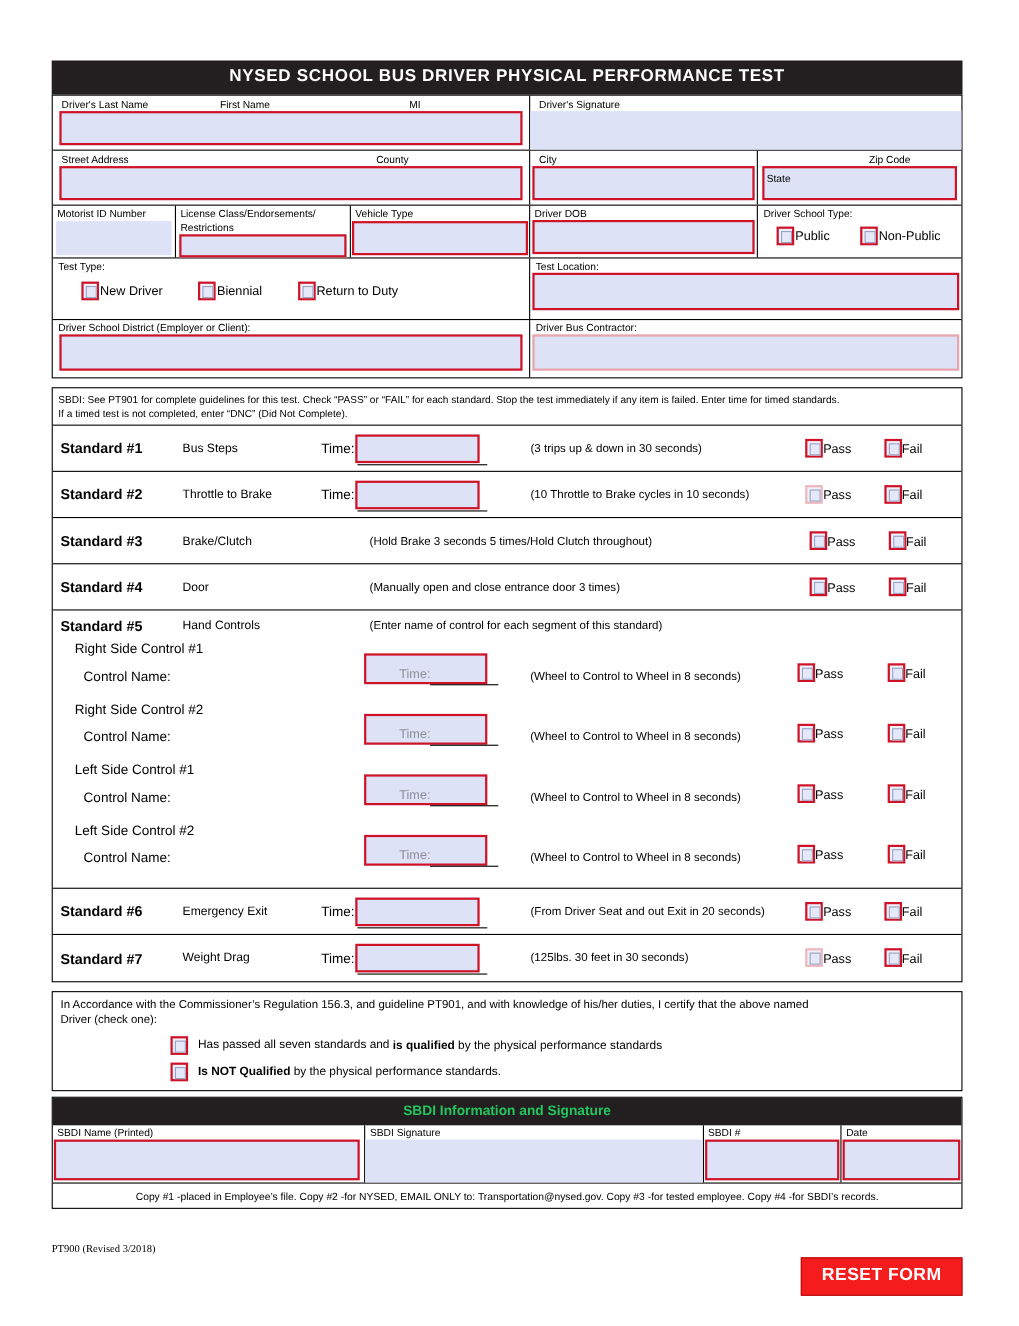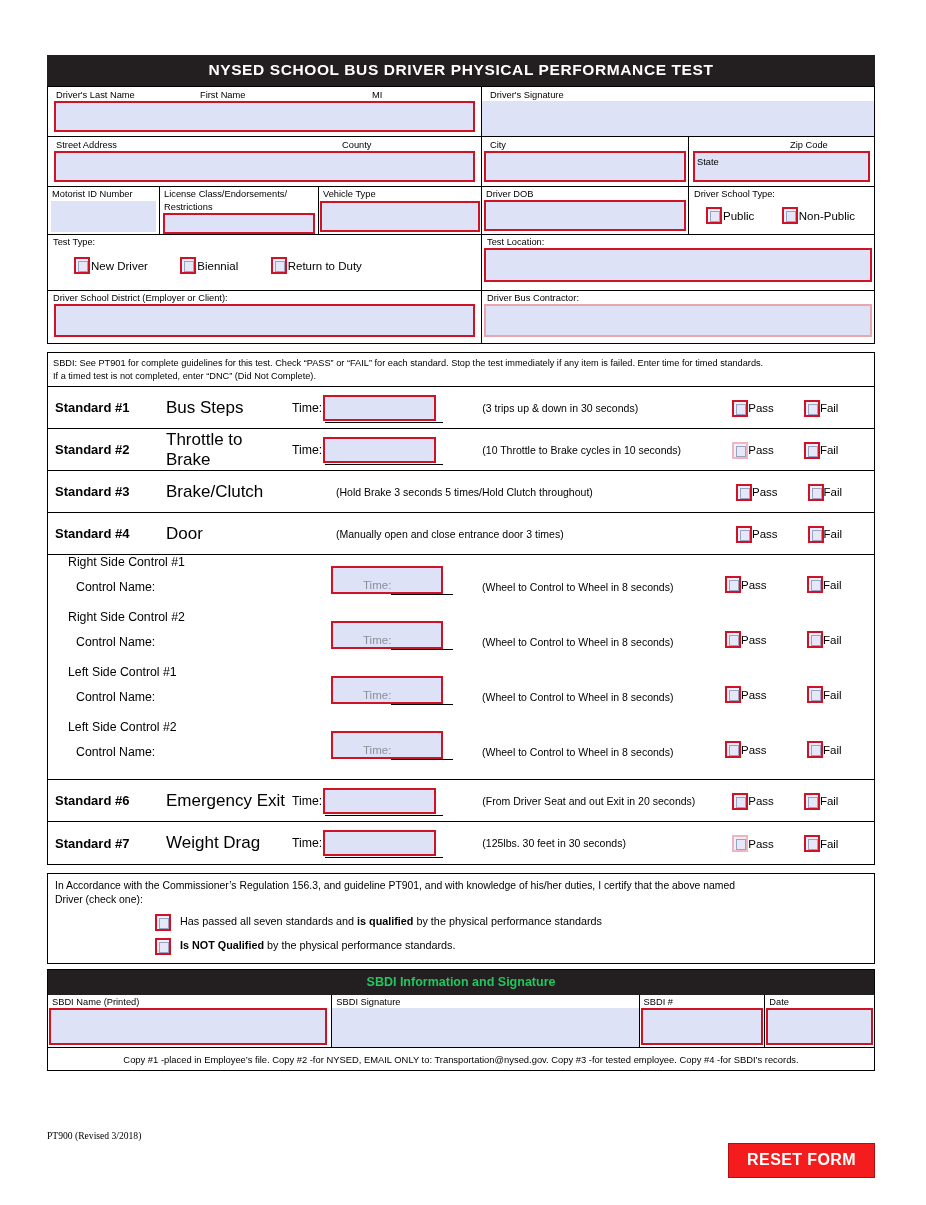--- a/index.html
+++ b/index.html
@@ -86,21 +86,21 @@
     border-bottom: 1.8px solid #000;
   }
   .std-row {
     display: flex; align-items: center;
     border-bottom: 1.8px solid #000;
     height: 42px;
     position: relative;
   }
   .std-row.last { border-bottom: none; }
   .std-name { width: 118px; font-size: 13px; font-weight: bold; padding-left: 7px; }
-  .std-desc { width: 120px; font-size: 17px; }
+  .std-desc { width: 120px; font-size: 11px; }
   .std-time-lbl { font-size: 12.3px; }
   .std-paren { font-size: 10.5px; }
   .pf { font-size: 11.5px; }
 
   .tfield {
     position: relative;
     width: 113px; height: 26px;
     background: #dde2f7;
     border: 2.2px solid #cf1225;
   }
@@ -292,20 +292,25 @@
       <div class="std-row">
         <div class="std-name">Standard #4</div>
         <div class="std-desc">Door</div>
         <div class="std-paren" style="margin-left:50px;width:400px;">(Manually open and close entrance door 3 times)</div>
         <div><span class="cbx"></span><span class="pf">Pass</span></div>
         <div style="margin-left:30px;"><span class="cbx"></span><span class="pf">Fail</span></div>
       </div>
 
       <div style="border-bottom:1.8px solid #000;position:relative;padding-bottom:4px;">
 
+        <div style="display:flex;align-items:center;height:28px;">
+          <div class="std-name">Standard #5</div>
+          <div class="std-desc">Hand Controls</div>
+          <div class="std-paren" style="margin-left:50px;">(Enter name of control for each segment of this standard)</div>
+        </div>
 
         <div class="sub-row">
           <div class="sub-title" style="left:20px;top:0px;">Right Side Control #1</div>
           <div class="sub-cn" style="left:28px;top:25px;">Control Name:</div>
           <div class="tfield5" style="left:283px;top:11px;">
             <span class="ph">Time:</span>
             <span class="phline"></span>
           </div>
           <div class="std-paren" style="position:absolute;left:434px;top:26px;">(Wheel to Control to Wheel in 8 seconds)</div>
           <div style="position:absolute;left:677px;top:20px;"><span class="cbx"></span><span class="pf">Pass</span></div>

